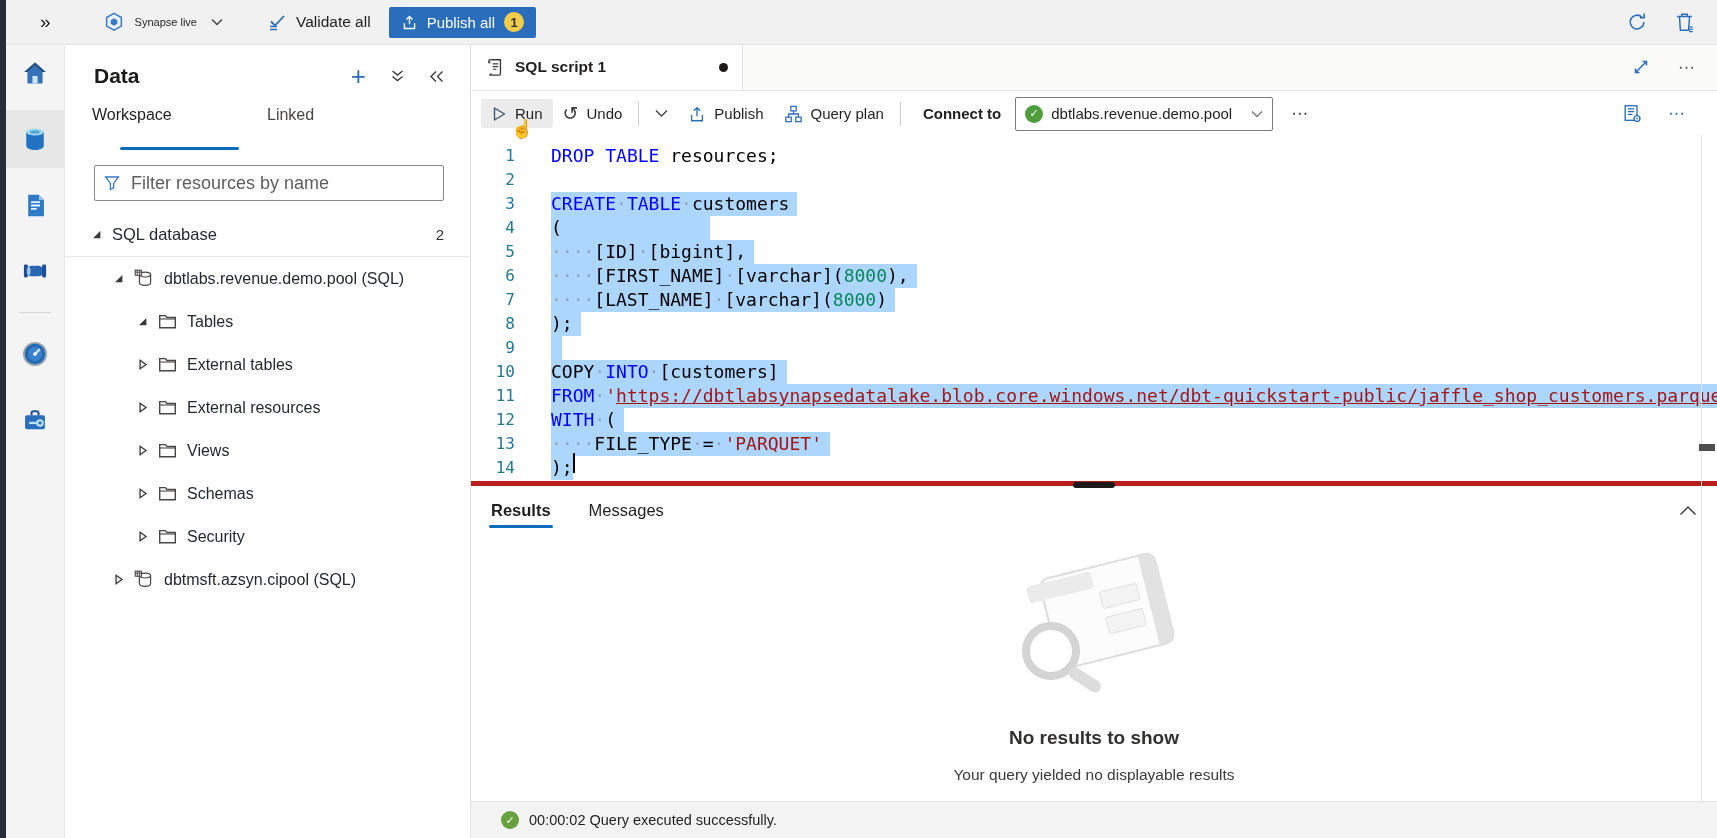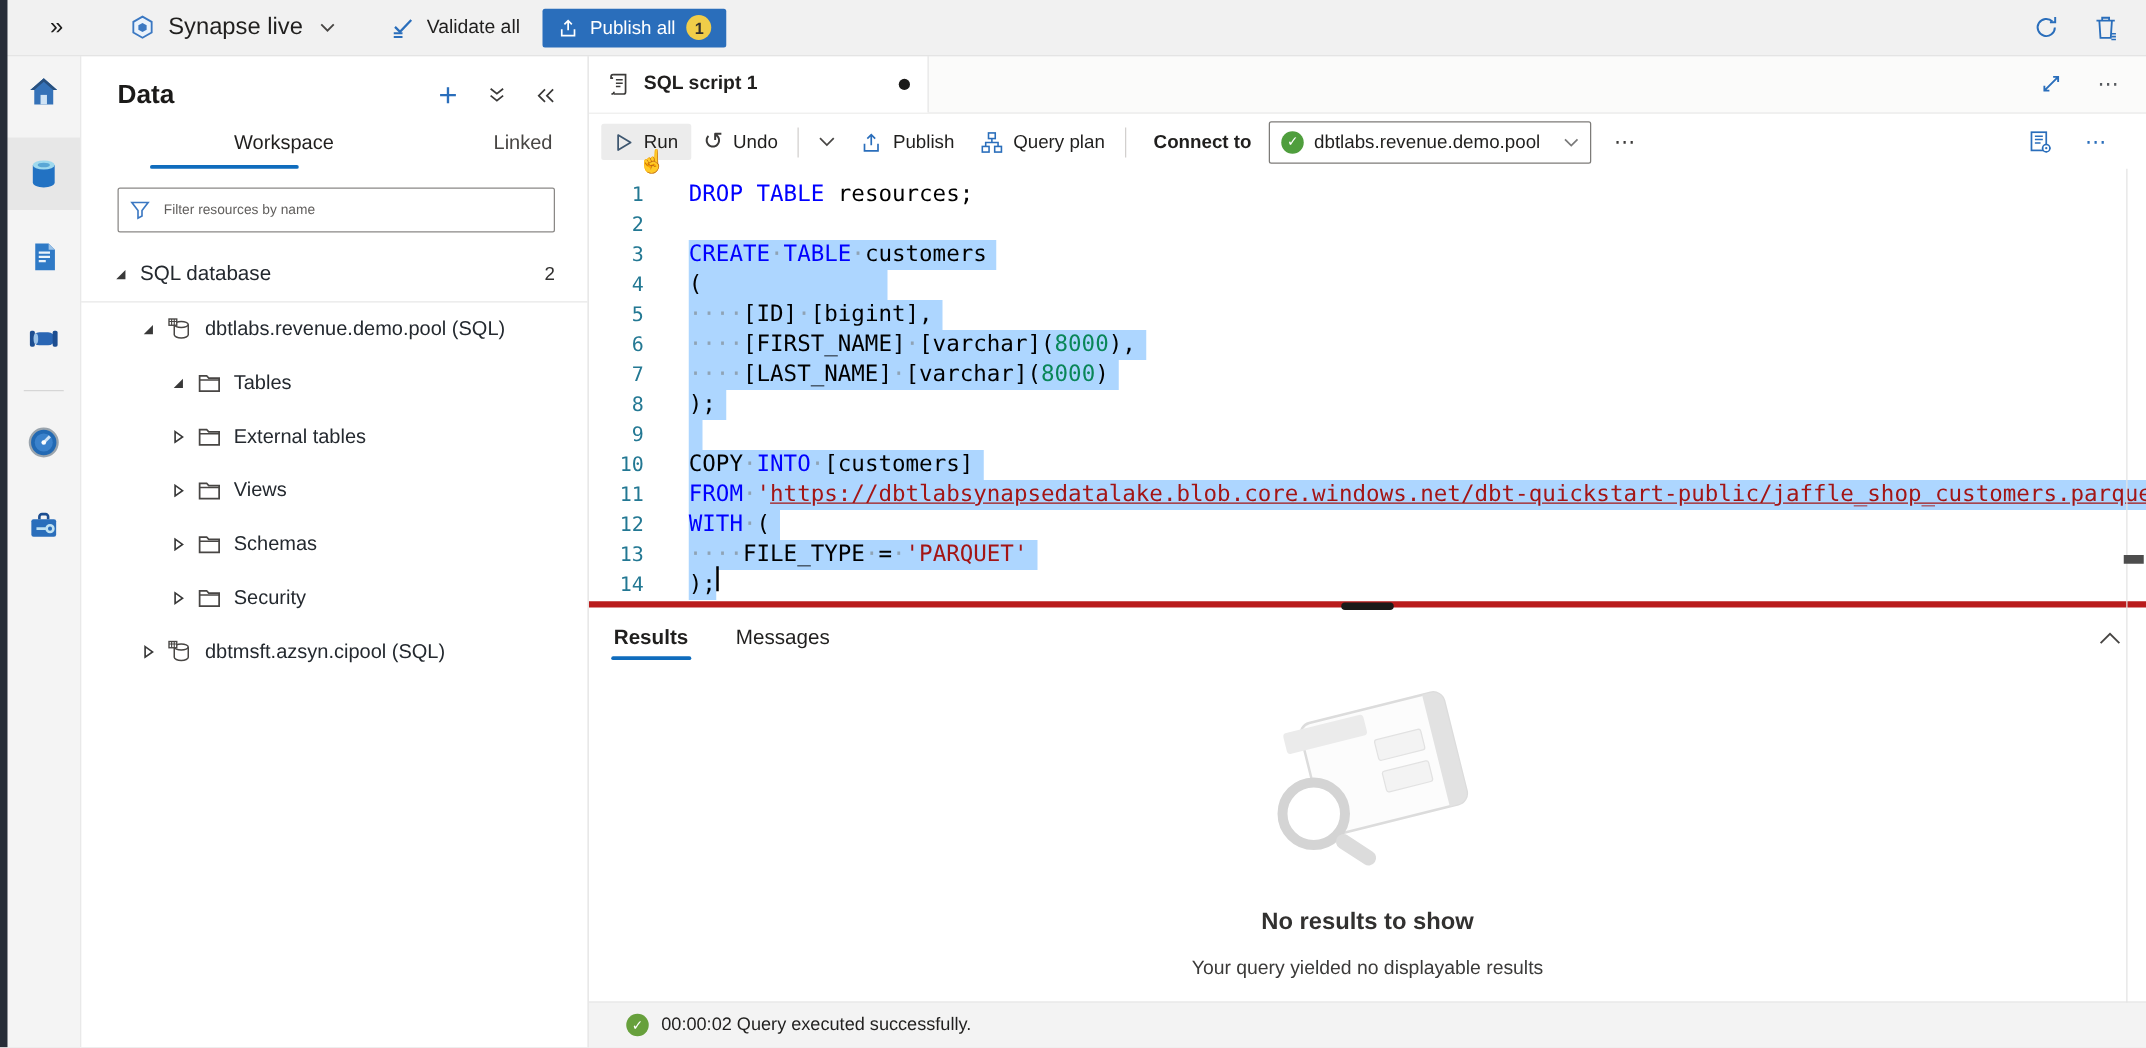--- a/index.html
+++ b/index.html
@@ -4,21 +4,21 @@
 <style>
   html,body{margin:0;padding:0;background:#ddd;}
   .app{position:relative;width:1717px;height:838px;background:#fff;overflow:hidden;
        font-family:"Liberation Sans",sans-serif;color:#252423;}
   .edge{position:absolute;left:0;top:0;width:6px;height:100%;background:#272d38;z-index:6;}
 
   
   .hdr{position:absolute;left:6px;right:0;top:0;height:44px;background:#f1f1f1;
        border-bottom:1px solid #e4e4e4;display:flex;align-items:center;z-index:5;}
   .hdr-expand{margin-left:34px;font-size:19px;color:#1b1a19;cursor:pointer;}
-  .hgroup{display:flex;align-items:center;gap:10px;margin-left:52px;font-size:19px;color:#201f1e;}
+  .hgroup{display:flex;align-items:center;gap:10px;margin-left:52px;font-size:11px;color:#201f1e;}
   .hgroup svg{flex:none;}
   .chev-sm{margin-left:4px;}
   .validate{display:flex;align-items:center;gap:9px;margin-left:44px;font-size:15.5px;color:#201f1e;}
   .pubbtn{display:flex;align-items:center;gap:9px;margin-left:18px;height:31px;padding:0 12px;
           background:var(--pubbtn);color:#fff;font-size:15px;border-radius:2px;cursor:pointer;}
   .badge{width:20px;height:20px;border-radius:50%;background:#f0cd49;color:#33302c;
          font-size:13px;font-weight:bold;display:flex;align-items:center;justify-content:center;}
   .hdr-right{margin-left:auto;display:flex;align-items:center;gap:26px;padding-right:22px;}
 
   
@@ -30,27 +30,27 @@
   .rdiv{width:32px;height:1px;background:#d6d6d6;margin:4px 0 12px 0;}
 
   
   .panel{position:absolute;left:64px;top:44px;width:406px;bottom:0;background:#fff;
          border-right:1px solid #e1e1e1;z-index:3;}
   .phead{display:flex;align-items:center;padding:20px 26px 0 30px;}
   .ptitle{flex:1;font-size:21px;font-weight:bold;color:#1b1a19;}
   .phead-ic{display:flex;align-items:center;gap:24px;}
   .plus{font-size:26px;font-weight:300;color:var(--pubbtn);line-height:20px;cursor:pointer;}
   .ptabs{display:flex;margin-top:18px;padding:0 28px;}
-  .ptab{flex:1;text-align:right;font-size:16px;color:#201f1e;padding-bottom:11px;position:relative;cursor:pointer;}
+  .ptab{flex:1;text-align:left;font-size:16px;color:#201f1e;padding-bottom:26px;position:relative;cursor:pointer;}
   .ptab.inactive{color:#484644;}
   .ptab.active::after{content:"";position:absolute;left:16%;right:16%;bottom:0;height:3px;
                       background:var(--accent);border-radius:2px;}
   .filter{margin:15px 26px 0 30px;height:34px;border:1px solid #8a8886;border-radius:2px;
           display:flex;align-items:center;padding:0 9px;gap:9px;background:#fff;}
-  .filter input{border:none;outline:none;flex:1;font-size:11px;color:#201f1e;
+  .filter input{border:none;outline:none;flex:1;font-size:18px;color:#201f1e;
                 font-family:"Liberation Sans",sans-serif;background:transparent;}
   .filter input::placeholder{color:#605e5c;}
   .tree{margin-top:12px;}
   .trow{height:43px;display:flex;align-items:center;gap:10px;font-size:16px;color:#24292f;
         cursor:pointer;position:relative;}
   .trow.tdiv{border-bottom:1px solid #e8e8e8;}
   .twisty{width:12px;display:flex;justify-content:center;flex:none;}
   .ticon{display:flex;flex:none;}
   .tcount{position:absolute;right:26px;font-size:15px;color:#323130;}
 
@@ -300,20 +300,34 @@
             <svg width="11" height="11" viewBox="0 0 10 10">
               <path d="M2.8 1.2l5.4 3.8-5.4 3.8z" fill="none" stroke="#393939" stroke-width="1.2"></path>
             </svg>
           </span>
           <span class="ticon">
             <svg width="19" height="17" viewBox="0 0 19 17">
               <path d="M1.7 14.8V2.6h5.6l1.7 1.9h8.3v10.3z" fill="none" stroke="#484644" stroke-width="1.4"></path>
               <path d="M1.7 6h15.6" stroke="#484644" stroke-width="1.1"></path>
             </svg>
           </span>
+          <span>External resources</span>
+        </div>
+        <div class="trow" style="padding-left: 72px;">
+          <span class="twisty">
+            <svg width="11" height="11" viewBox="0 0 10 10">
+              <path d="M2.8 1.2l5.4 3.8-5.4 3.8z" fill="none" stroke="#393939" stroke-width="1.2"></path>
+            </svg>
+          </span>
+          <span class="ticon">
+            <svg width="19" height="17" viewBox="0 0 19 17">
+              <path d="M1.7 14.8V2.6h5.6l1.7 1.9h8.3v10.3z" fill="none" stroke="#484644" stroke-width="1.4"></path>
+              <path d="M1.7 6h15.6" stroke="#484644" stroke-width="1.1"></path>
+            </svg>
+          </span>
           <span>Views</span>
         </div>
         <div class="trow" style="padding-left: 72px;">
           <span class="twisty">
             <svg width="11" height="11" viewBox="0 0 10 10">
               <path d="M2.8 1.2l5.4 3.8-5.4 3.8z" fill="none" stroke="#393939" stroke-width="1.2"></path>
             </svg>
           </span>
           <span class="ticon">
             <svg width="19" height="17" viewBox="0 0 19 17">

